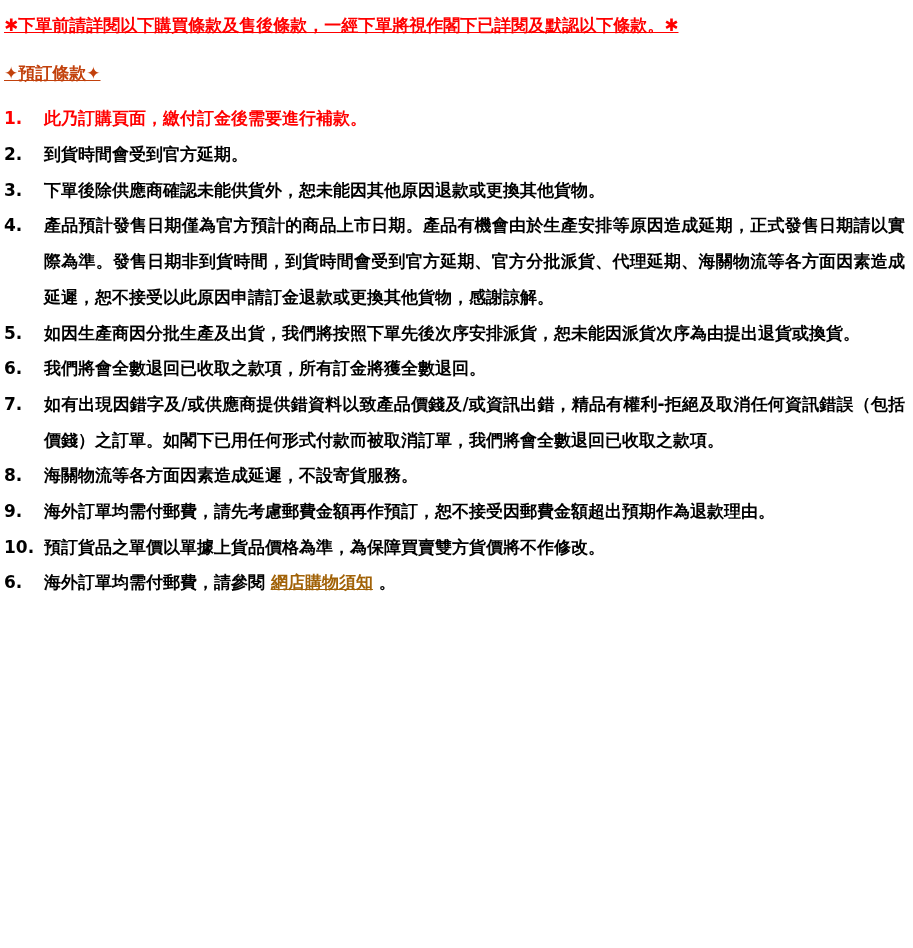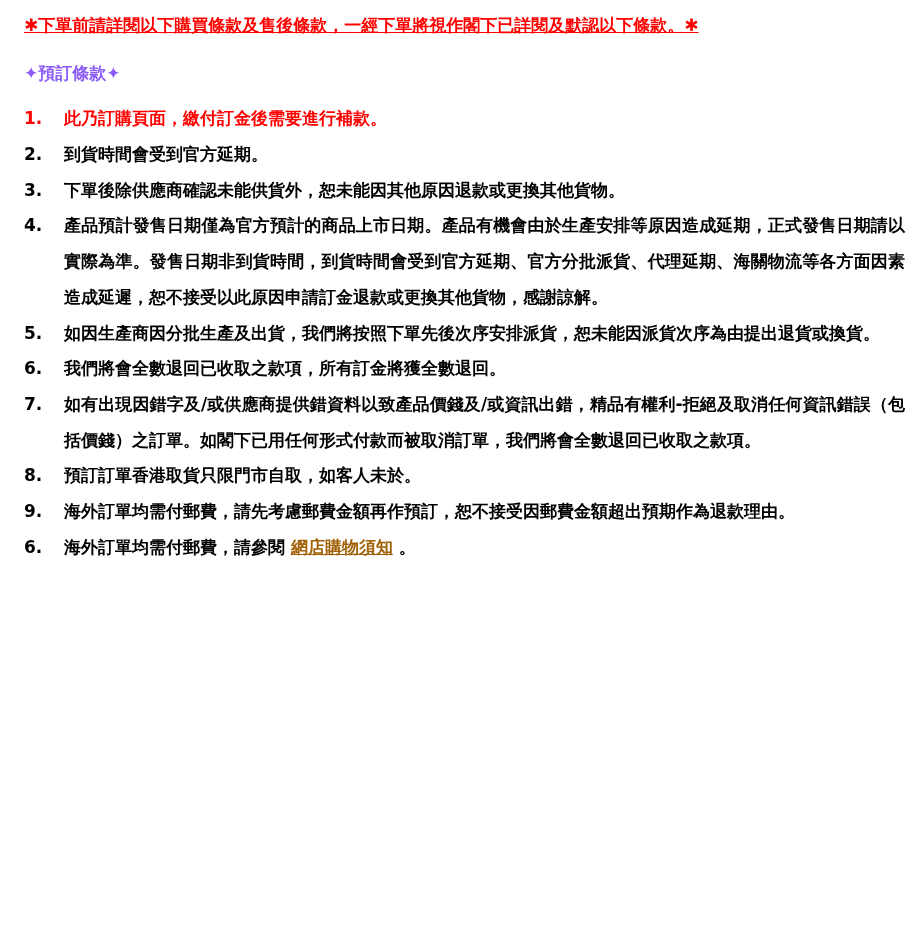--- a/index.html
+++ b/index.html
@@ -3,34 +3,35 @@
 <meta charset="utf-8">
 <style>
   html, body {
     margin: 0;
     padding: 0;
     background: #ffffff;
   }
   .page {
     width: 913px;
     box-sizing: border-box;
-    padding: 8px 8px 10px 24px;
+    padding: 8px 8px 10px 4px;
     font-family: "DejaVu Sans", "Liberation Sans", sans-serif;
     font-weight: 700;
     color: #000000;
     font-size: 17px;
     line-height: 2.1;
   }
   .page-title {
     color: #ff0000;
     text-decoration: underline;
     margin-bottom: 12px;
   }
   .section-heading {
-    color: #8b5cf6;
+    color: #c2410c;
+    text-decoration: underline;
     display: inline-block;
     margin-bottom: 10px;
   }
   .terms-list {
     width: 100%;
   }
   .term-item {
     display: flex;
     align-items: flex-start;
   }
@@ -86,24 +87,28 @@
       <div class="term-item">
         <span class="term-num">6.</span>
         <span class="term-body"><span>我們將會全數退回已收取之款項，所有訂金將獲全數退回。</span></span>
       </div>
       <div class="term-item">
         <span class="term-num">7.</span>
         <span class="term-body"><span>如有出現因錯字及/或供應商提供錯資料以致產品價錢及/或資訊出錯，精品有權利-拒絕及取消任何資訊錯誤（包括價錢）之訂單。如閣下已用任何形式付款而被取消訂單，我們將會全數退回已收取之款項。</span></span>
       </div>
       <div class="term-item">
         <span class="term-num">8.</span>
-        <span class="term-body"><span>預訂訂單香港取貨只限門市自取，如客人未於。</span></span>
+        <span class="term-body"><span>海關物流等各方面因素造成延遲，不設寄貨服務。</span></span>
       </div>
       <div class="term-item">
         <span class="term-num">9.</span>
         <span class="term-body"><span>海外訂單均需付郵費，請先考慮郵費金額再作預訂，恕不接受因郵費金額超出預期作為退款理由。</span></span>
+      </div>
+      <div class="term-item">
+        <span class="term-num">10.</span>
+        <span class="term-body"><span>預訂貨品之單價以單據上貨品價格為準，為保障買賣雙方貨價將不作修改。</span></span>
       </div>
       <div class="term-item">
         <span class="term-num">6.</span>
         <span class="term-body"><span>海外訂單均需付郵費，請參閱 </span><span class="link">網店購物須知</span><span> 。</span></span>
       </div>
     </div>
 </div>
 
 </body></html>

